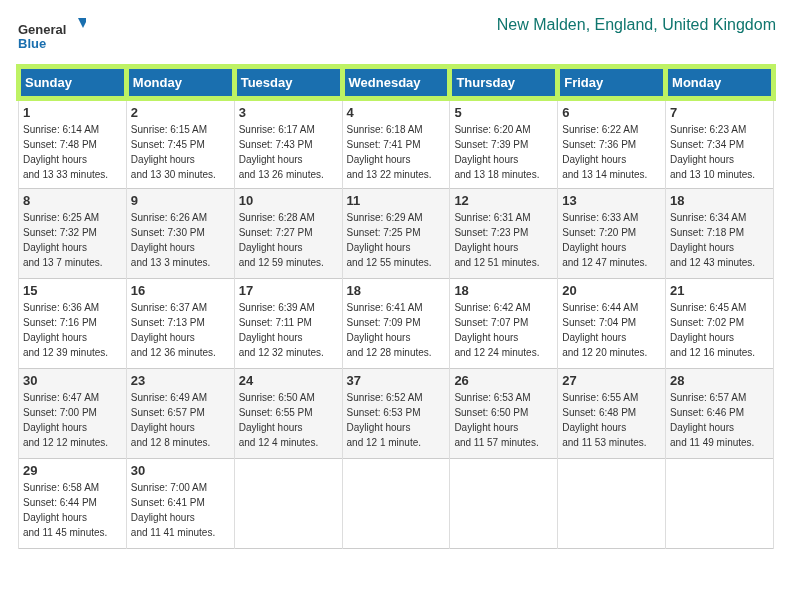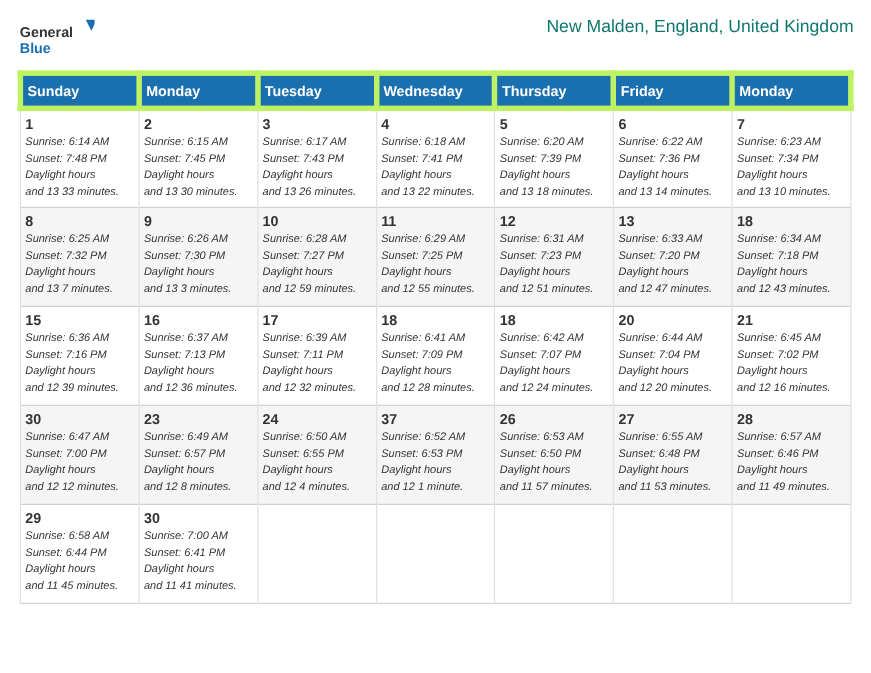--- a/index.html
+++ b/index.html
@@ -65,21 +65,20 @@
       background-color: #f5f5f5;
     }
     .day-number {
       font-size: 13px;
       font-weight: bold;
       display: block;
       margin-bottom: 2px;
     }
     .day-info {
       line-height: 1.5;
-      font-style: italic;
     }
     .empty-cell {
       background: #fff;
     }
   </style>
 </head>
 <body>
 
 <div class="header-area">
   <div class="logo">

